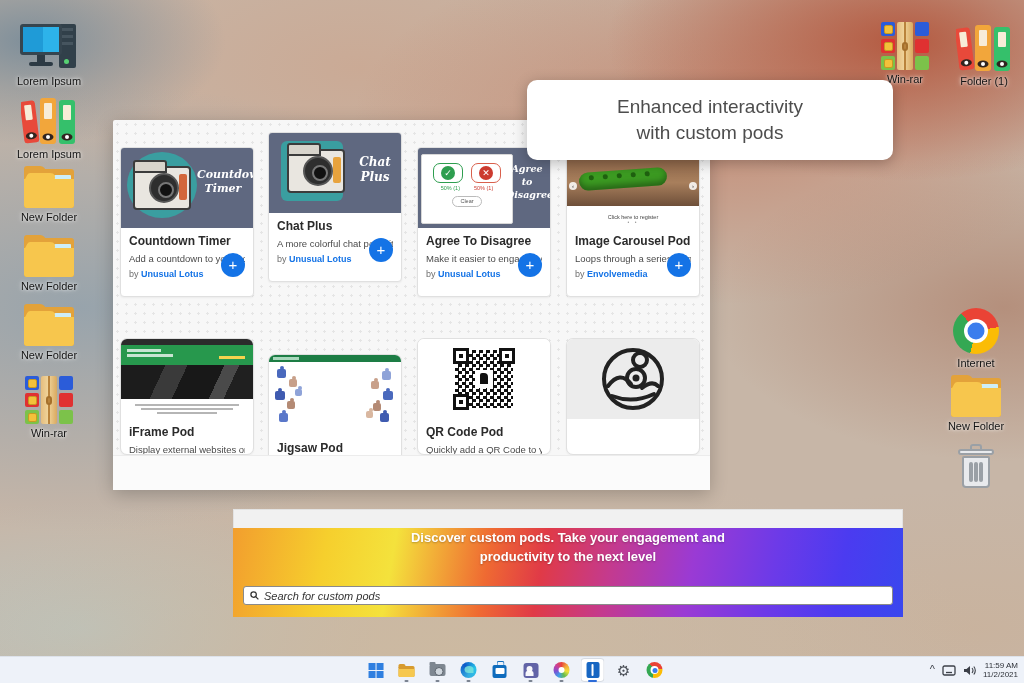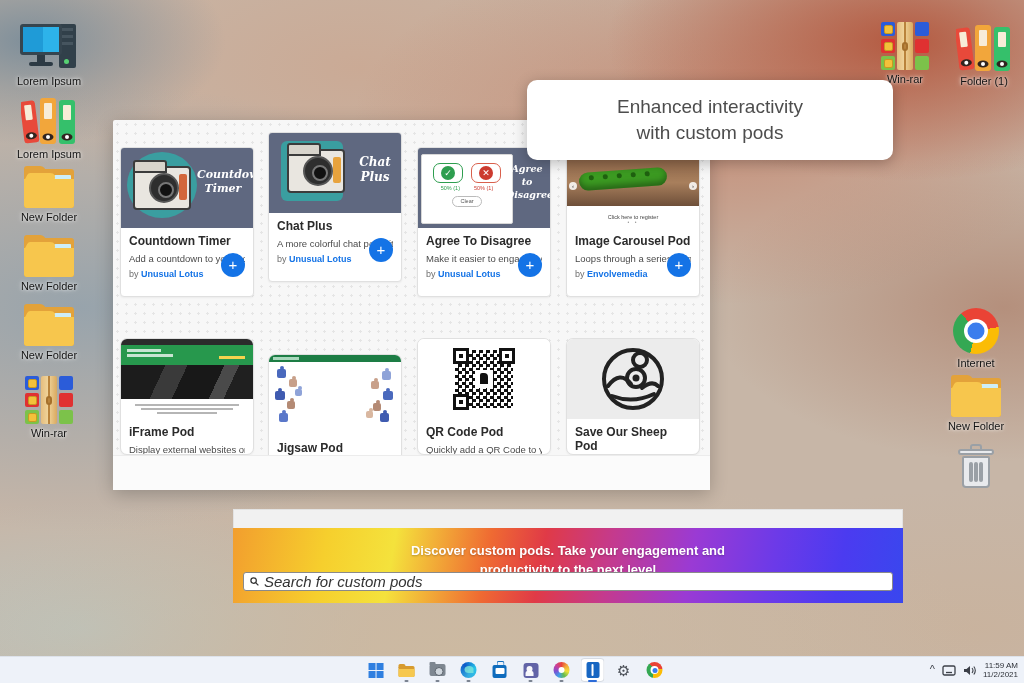--- a/index.html
+++ b/index.html
@@ -144,25 +144,25 @@
   .img-sheep { background:#ececec; display:flex; align-items:center; justify-content:center; }
 
   
   .tooltip { position:absolute; left:527px; top:80px; width:366px; height:80px; background:#fff; border-radius:10px;
     box-shadow:0 3px 14px rgba(0,0,0,.25); display:flex; flex-direction:column; align-items:center; justify-content:center; }
   .tooltip div { font-size:19px; color:#4d4d4d; line-height:26px; }
 
   
   .banner { position:absolute; left:233px; top:509px; width:670px; }
   .banner-top { height:19px; background:#f1f1f1; border:1px solid #e3e3e3; border-bottom:none; }
-  .banner-grad { position:relative; height:75px; padding-top:13px;
+  .banner-grad { position:relative; height:89px; 
     background:linear-gradient(100deg,#f29e2e 0%, #f6cf2d 14%, #f4e23c 24%, #ef6a32 38%, #e03a47 46%, #c43a8e 56%, #9a3ad4 68%, #6c3ae8 80%, #4b3bf0 90%, #3947ee 100%); }
   .banner-grad h2 { text-align:center; color:#fff; font-size:13px; line-height:19px; font-weight:bold; text-shadow:0 1px 2px rgba(0,0,0,.25); }
   .banner-search { position:absolute; left:10px; right:10px; bottom:12px; height:19px; background:#fff; border:1px solid #8a8a8a; border-radius:3px; display:flex; align-items:center; padding:0 6px; gap:5px; }
-  .banner-search input { flex:1; border:none; outline:none; font-size:15px; font-style:italic; color:#333; font-family:"Liberation Sans",sans-serif; background:transparent; }
+  .banner-search input { flex:1; border:none; outline:none; font-size:11px; font-style:italic; color:#333; font-family:"Liberation Sans",sans-serif; background:transparent; }
   .banner-search input::placeholder { color:#333; }
 
   
   .taskbar { position:absolute; left:0; right:0; bottom:0; height:27px; background:#eef2f9; border-top:1px solid #dde2ea; }
   .tb-center { position:absolute; left:50%; top:0; bottom:0; transform:translateX(-49%); display:flex; align-items:center; gap:7px; }
   .tb-item { position:relative; width:24px; height:24px; display:flex; align-items:center; justify-content:center; border-radius:4px; cursor:pointer; }
   .tb-item.active { background:#fff; box-shadow:inset 0 0 0 1px #d7dce4; }
   .tb-dot { position:absolute; bottom:0px; left:50%; transform:translateX(-50%); width:4px; height:2.5px; border-radius:2px; background:#7a8390; }
   .tb-dot.wide { width:9px; background:#2b6bd8; }
   .tb-win { width:15px; height:15px; display:grid; grid-template-columns:7px 7px; grid-template-rows:7px 7px; gap:1px; }
@@ -525,24 +525,20 @@
       <svg width="70" height="70" viewBox="0 0 70 70">
         <circle cx="35" cy="35" r="29" fill="none" stroke="#222" stroke-width="4"></circle>
         <circle cx="38" cy="34" r="9" fill="none" stroke="#222" stroke-width="4"></circle>
         <circle cx="38" cy="34" r="3.5" fill="#222"></circle>
         <path d="M10 42 Q22 26 33 40" fill="none" stroke="#222" stroke-width="4" stroke-linecap="round"></path>
         <path d="M44 44 Q54 36 60 42" fill="none" stroke="#222" stroke-width="4" stroke-linecap="round"></path>
         <path d="M14 52 Q35 60 56 50" fill="none" stroke="#222" stroke-width="4" stroke-linecap="round"></path>
         <circle cx="42" cy="16" r="7" fill="none" stroke="#222" stroke-width="4"></circle>
       </svg>
     </div>
-    <div class="body">
-      <div class="pod-title">Save Our Sheep Pod</div>
-
-    </div>
   </div>
 
   <div class="pods-footer"></div>
 </div>
 
 <div class="tooltip">
   <div>Enhanced interactivity</div>
   <div>with custom pods</div>
 </div>
 

